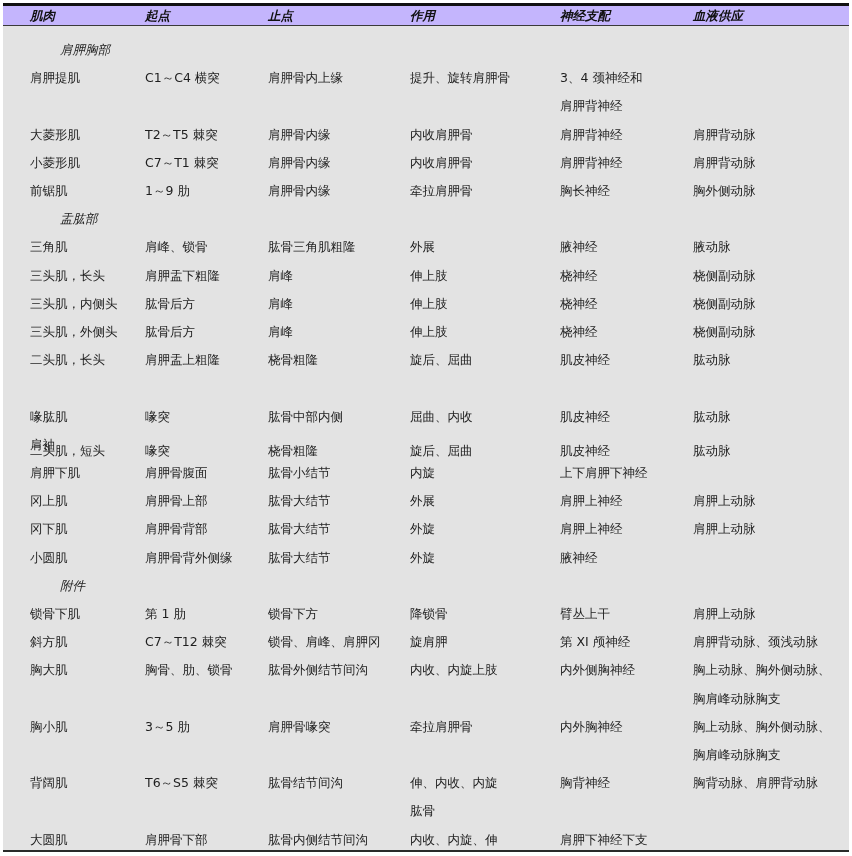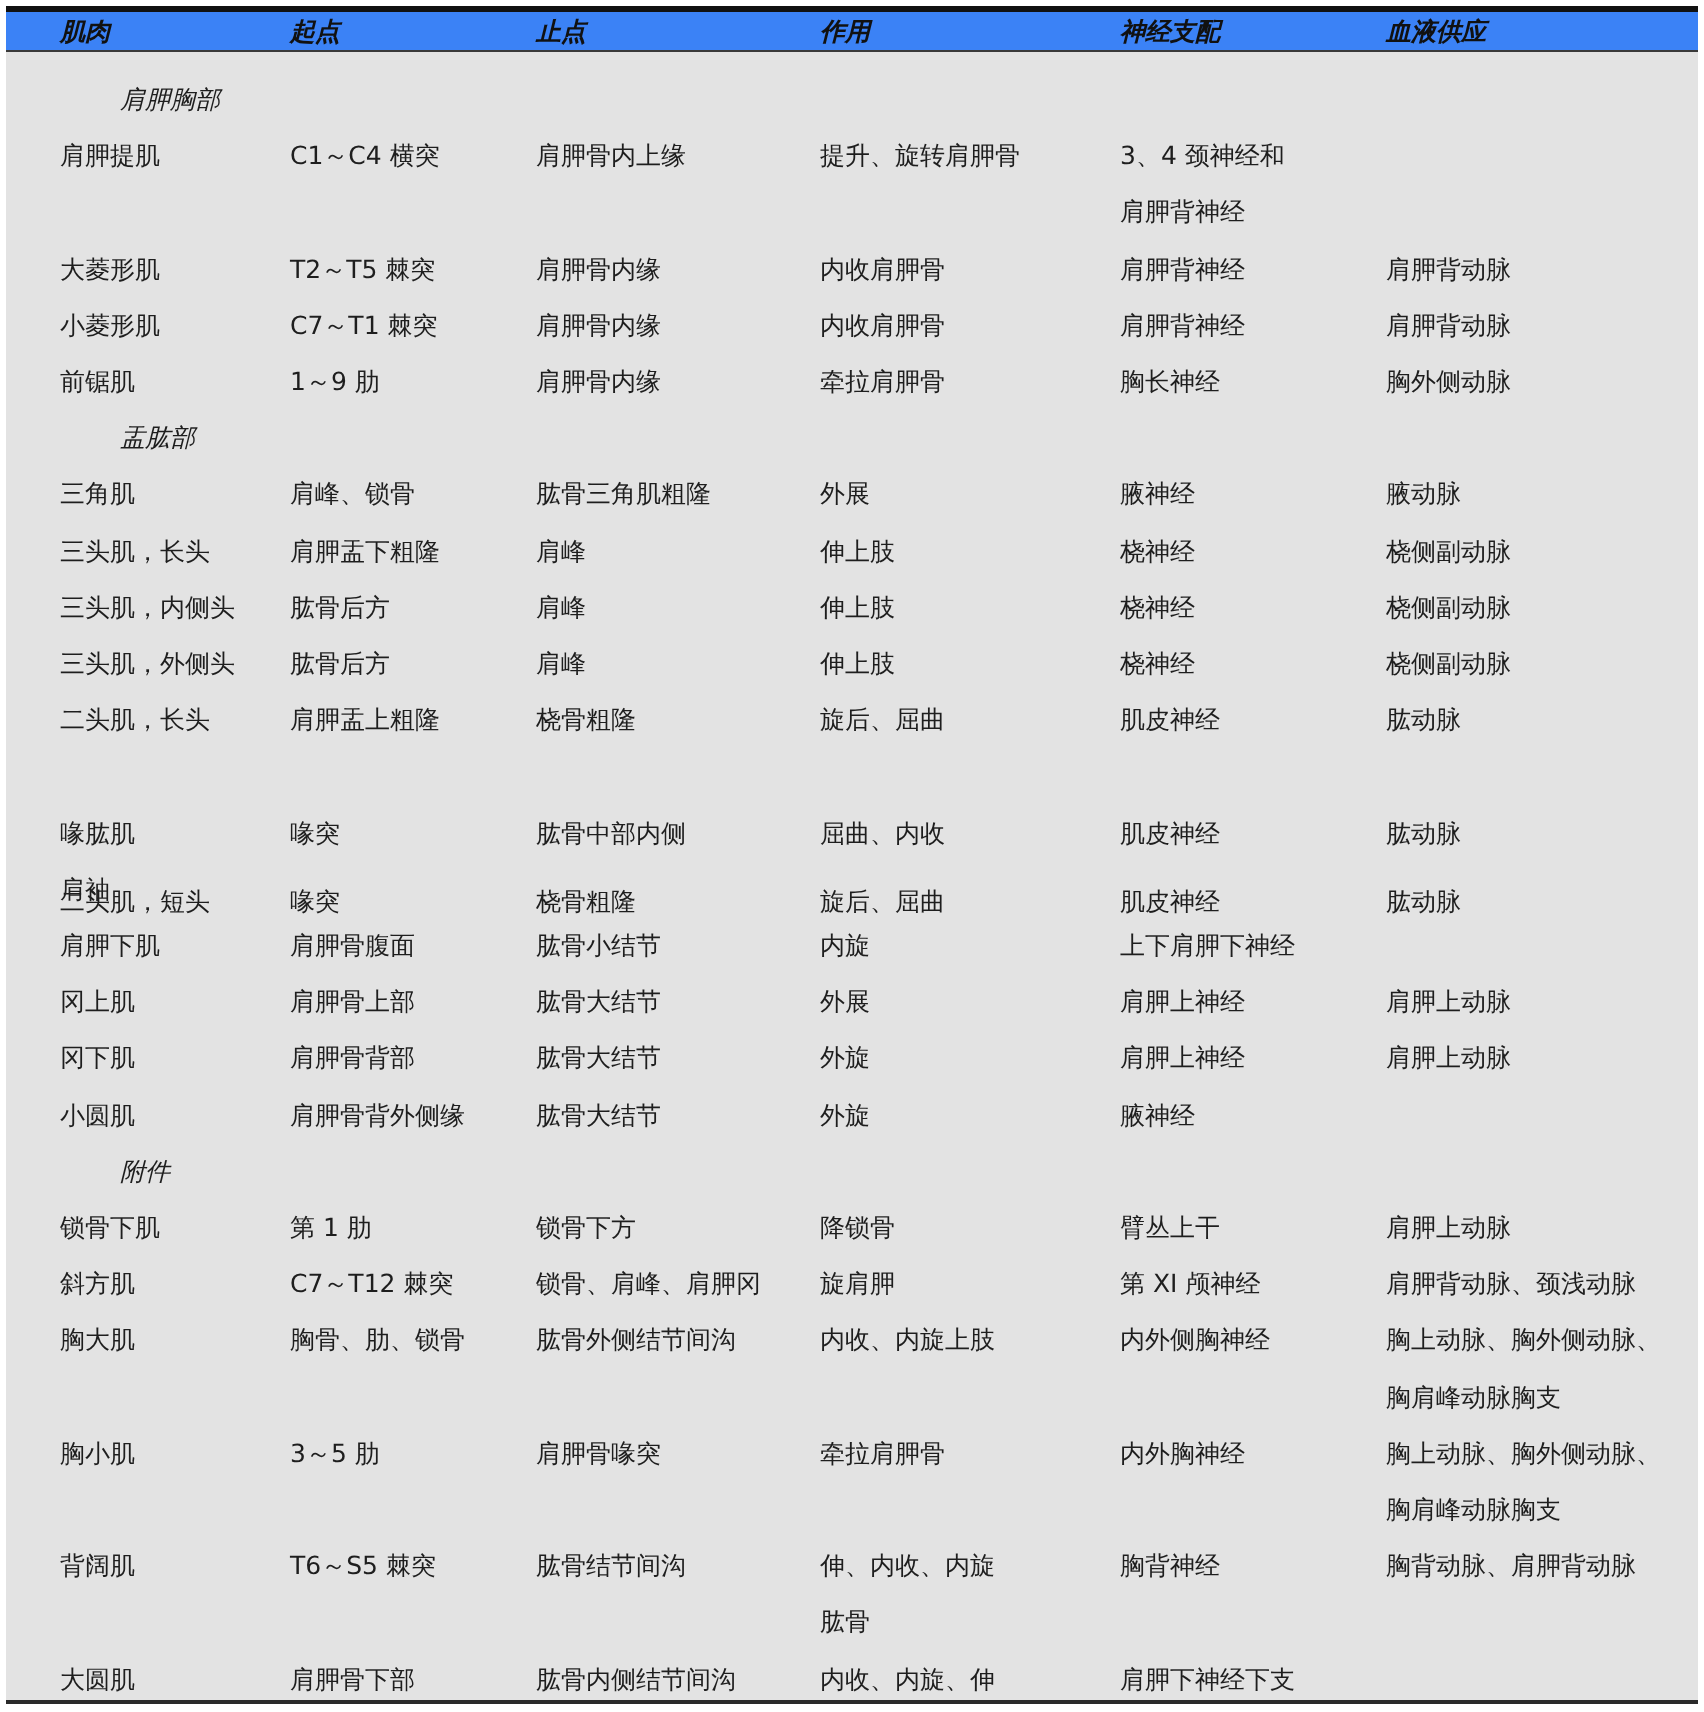--- a/index.html
+++ b/index.html
@@ -25,21 +25,21 @@
     border-top: 3px solid #111111;
     border-bottom: 2px solid #2a2a2a;
     box-sizing: border-box;
   }
   .header-row {
     position: absolute;
     left: 0;
     top: 0;
     width: 846px;
     height: 19px;
-    background: #3b82f6;
+    background: #c4b5fd;
     border-bottom: 1.5px solid #3a3a3a;
     box-sizing: content-box;
   }
   .hcell {
     position: absolute;
     top: 1px;
     font-size: 12.5px;
     font-weight: bold;
     font-style: italic;
     color: #111111;

